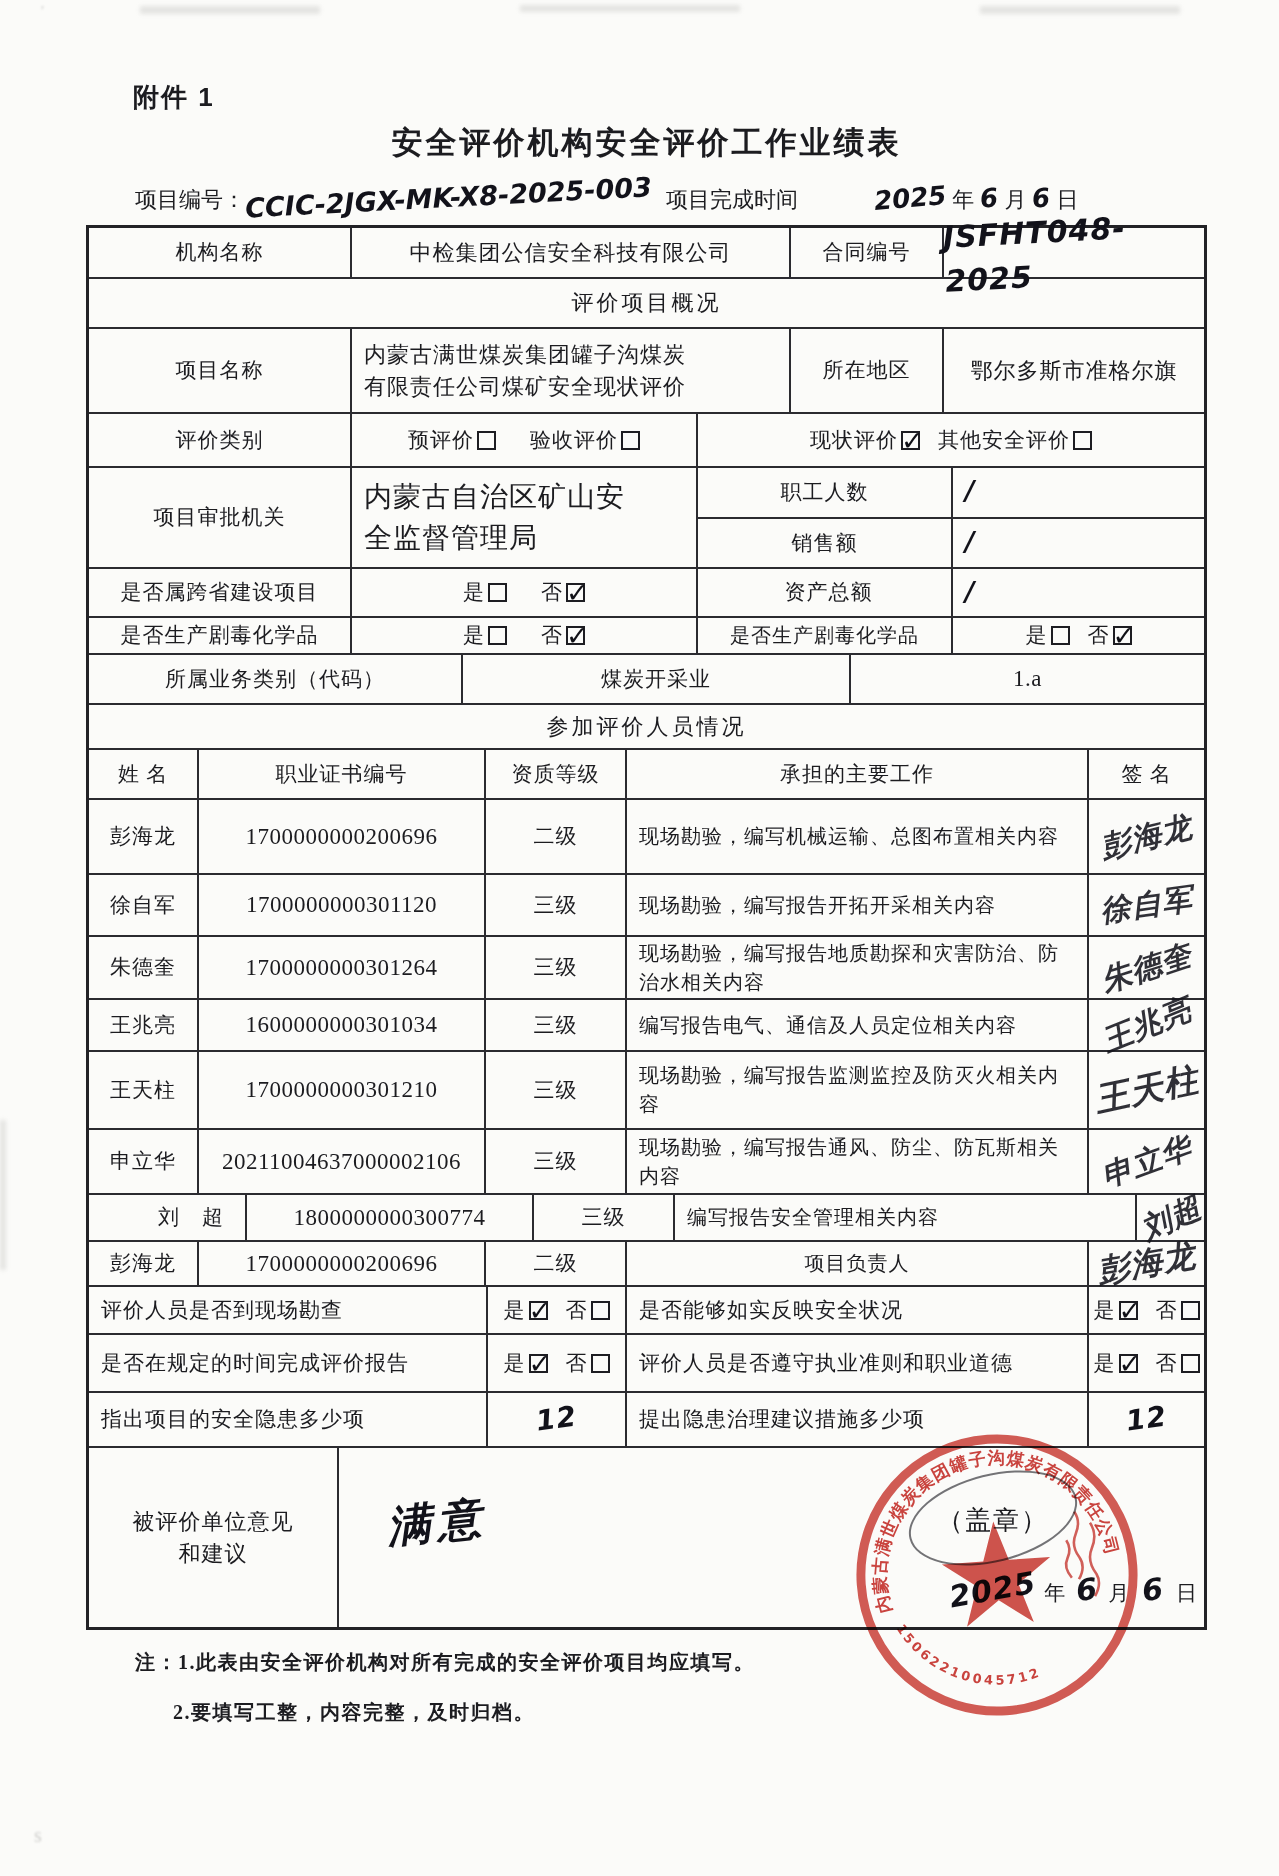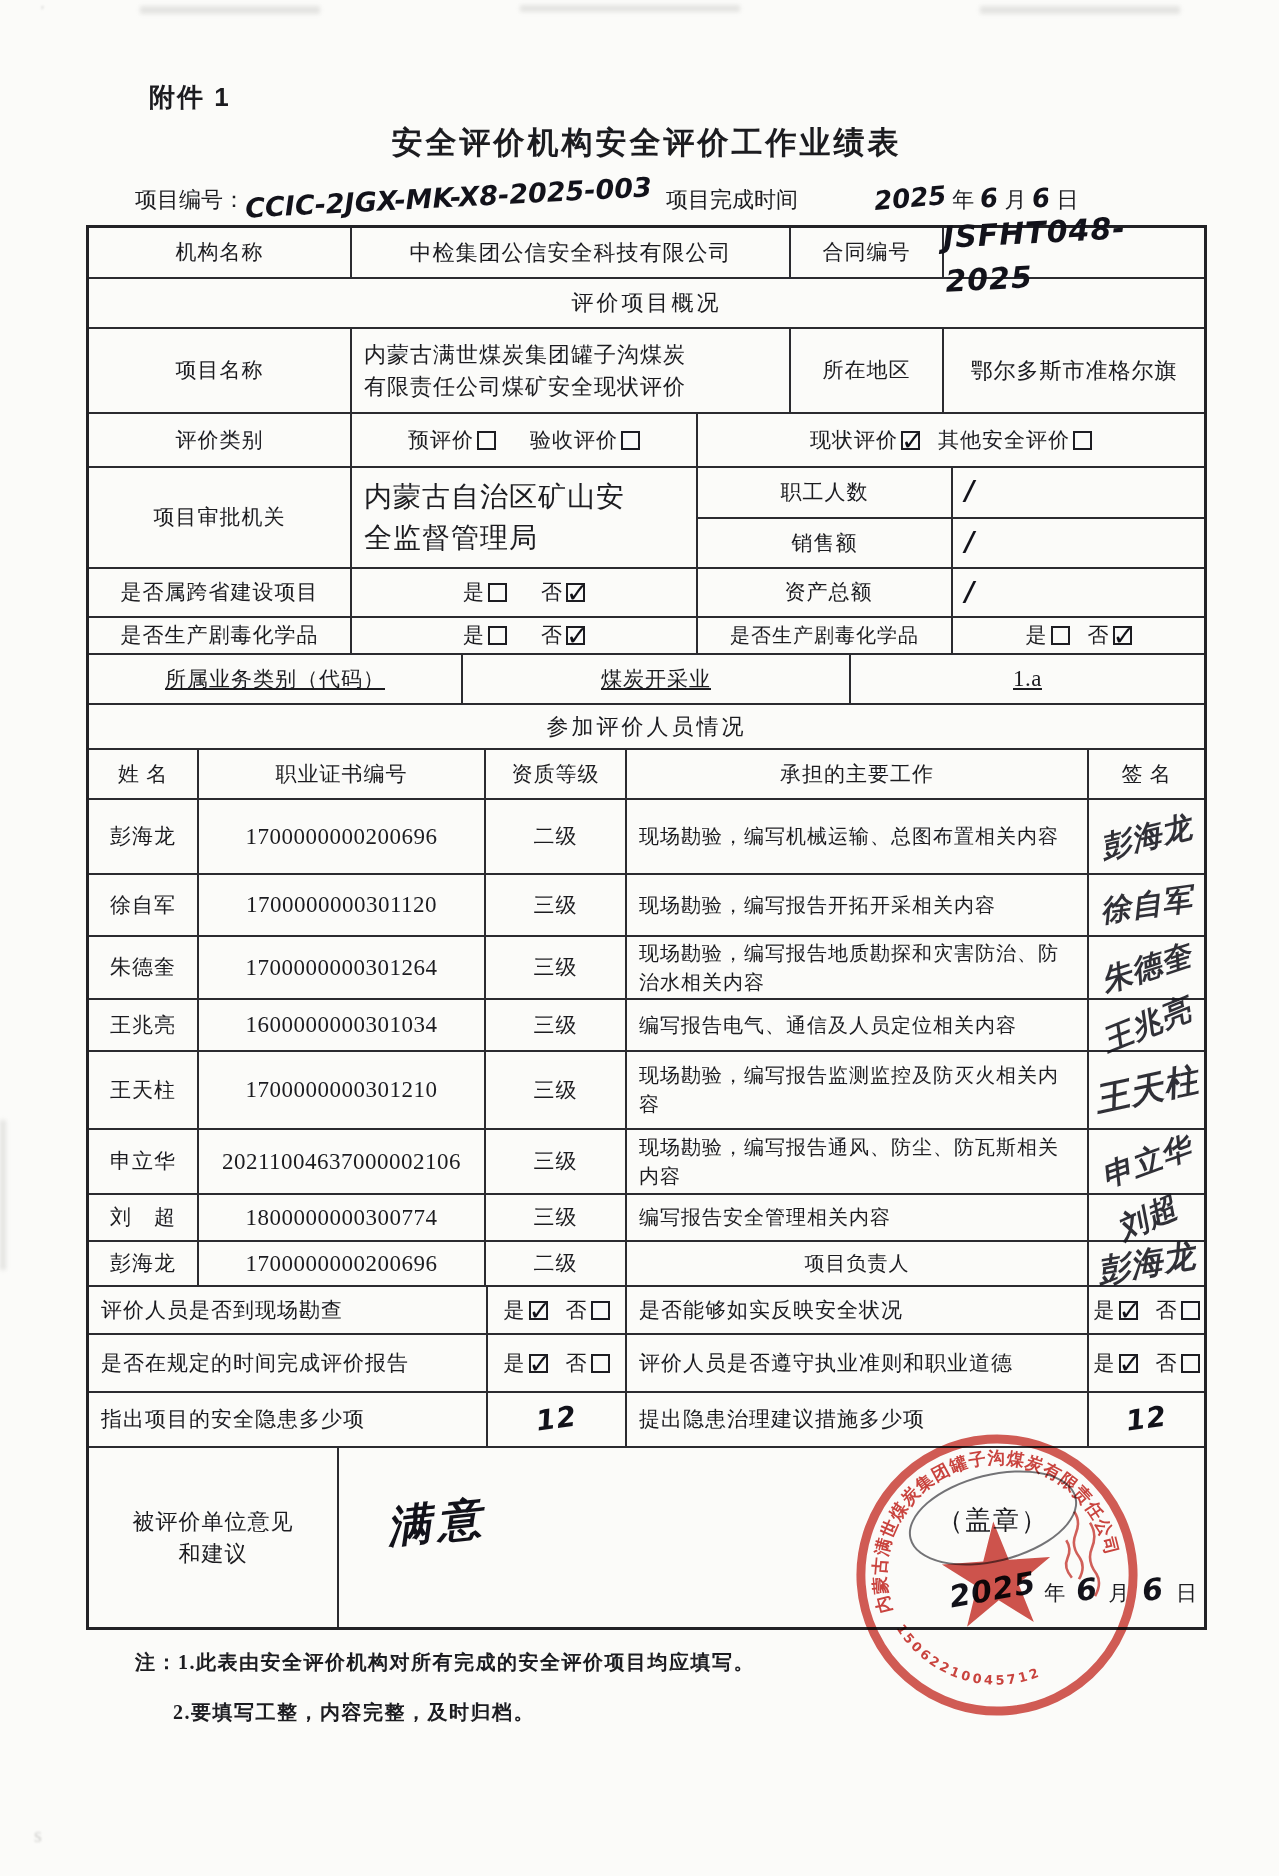--- a/index.html
+++ b/index.html
@@ -3,21 +3,21 @@
 <meta charset="utf-8">
 <style>
   html,body{margin:0;padding:0;background:#e9e9e7;}
   .page{position:relative;width:1279px;height:1876px;margin:0 auto;background:#fbfbf9;
         font-family:"Liberation Serif",serif;color:#1c1c20;overflow:hidden;}
   
   .artifact{position:absolute;color:#9a9a98;opacity:.45;filter:blur(1px);font-size:14px;pointer-events:none;}
   .streak{position:absolute;background:#b9b9b6;opacity:.35;filter:blur(2px);}
 
   .attach{position:absolute;left:133px;top:80px;font-size:26px;font-weight:bold;
-          font-family:"Liberation Sans",sans-serif;letter-spacing:2px;margin-left:16px;}
+          font-family:"Liberation Sans",sans-serif;letter-spacing:2px;}
   .title{position:absolute;left:86px;top:122px;width:1121px;text-align:center;font-size:31px;
          font-weight:bold;font-family:"Liberation Sans",sans-serif;letter-spacing:3px;}
   .projline{position:absolute;left:135px;top:182px;width:1072px;display:flex;align-items:baseline;font-size:22px;}
   .projline .gap{flex:0 0 14px;}
 
   .ink{font-family:"DejaVu Sans",sans-serif;font-style:italic;font-weight:600;color:#12121a;}
   .ink-lg{font-size:27px;transform:rotate(-3deg);display:inline-block;}
   .ink-date{font-size:26px;transform:rotate(-5deg);display:inline-block;margin:0 6px;}
 
   .tbl{position:absolute;left:86px;top:225px;width:1121px;border:3px solid #222226;box-sizing:border-box;background:transparent;}
@@ -198,21 +198,21 @@
             <span class="mk"></span>
           </span>
         <span class="optgap-s"></span>
         <span>否</span>
           <span class="cb">
             <span class="mk">✓</span>
           </span>
       </div>
     </div>
 
-    <div class="row" style="height:50px;text-decoration:underline;">
+    <div class="row" style="height:50px;">
       <div class="cell" style="width:374px;">所属业务类别（代码）</div>
       <div class="cell" style="width:388px;">煤炭开采业</div>
       <div class="cell num" style="flex:1;">1.a</div>
     </div>
 
     <div class="row" style="height:45px;">
       <div class="cell sect" style="flex:1;">参加评价人员情况</div>
     </div>
 
     <div class="row" style="height:50px;">
@@ -270,21 +270,21 @@
     </div>
     <div class="row" style="height:65px;">
       <div class="cell" style="width:110px;">申立华</div>
       <div class="cell num" style="width:287px;">20211004637000002106</div>
       <div class="cell" style="width:141px;">三级</div>
       <div class="cell left pad" style="width:462px;font-size:20px;">现场勘验，编写报告通风、防尘、防瓦斯相关内容</div>
       <div class="cell" style="flex:1;overflow:visible;">
           <span class="sig" style="transform:rotate(-20deg);">申立华</span>
         </div>
     </div>
-    <div class="row" style="height:47px;">
+    <div class="row" style="height:47px;padding-left:48px;">
       <div class="cell" style="width:110px;">刘　超</div>
       <div class="cell num" style="width:287px;">1800000000300774</div>
       <div class="cell" style="width:141px;">三级</div>
       <div class="cell left pad" style="width:462px;font-size:20px;">编写报告安全管理相关内容</div>
       <div class="cell" style="flex:1;overflow:visible;">
           <span class="sig" style="transform:rotate(-25deg);">刘超</span>
         </div>
     </div>
     <div class="row" style="height:45px;">
       <div class="cell" style="width:110px;">彭海龙</div>

